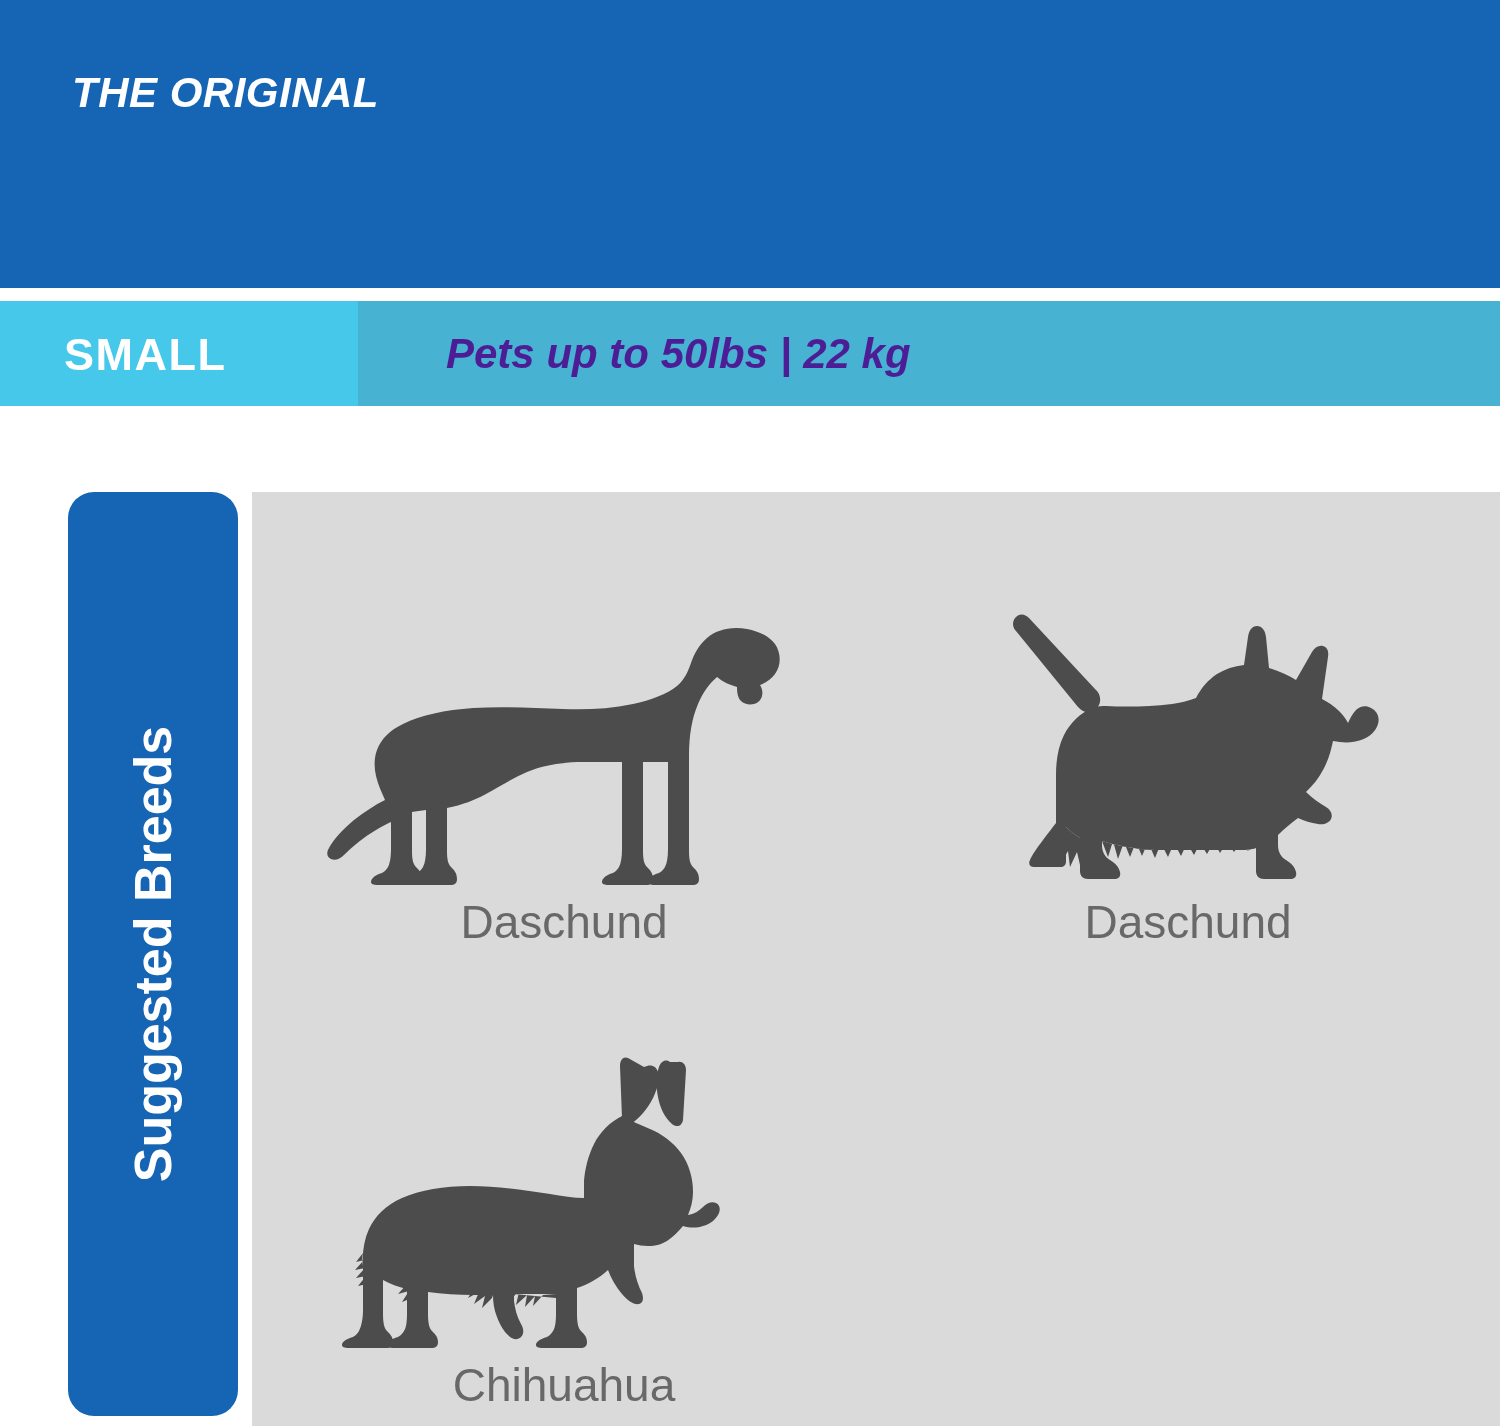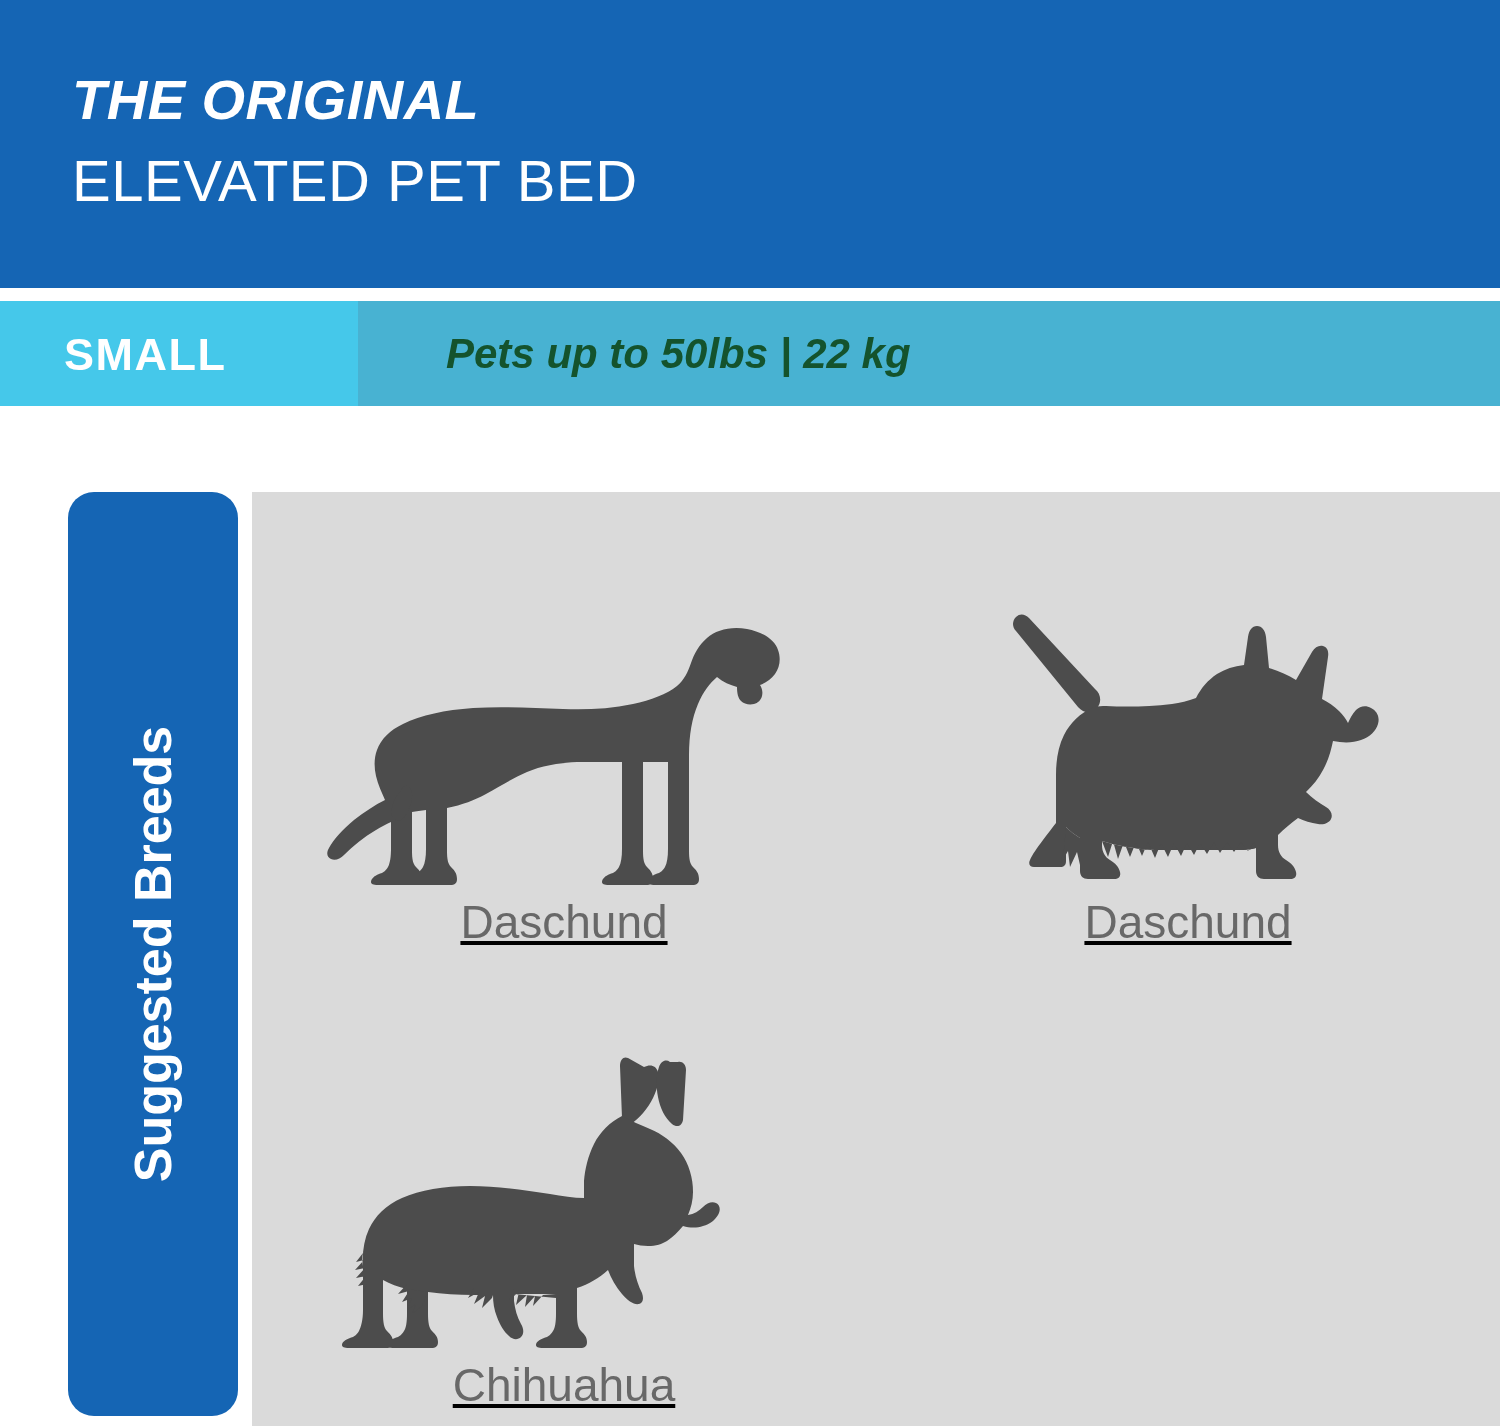--- a/index.html
+++ b/index.html
@@ -23,21 +23,21 @@
     height: 288px;
     background: #1565b4;
     box-sizing: border-box;
     padding-left: 72px;
   }
   .header-title-1 {
     position: absolute;
     left: 72px;
     top: 72px;
     color: #ffffff;
-    font-size: 56px;
+    font-size: 42px;
     font-weight: 700;
     font-style: italic;
     letter-spacing: 0.5px;
     line-height: 1;
     white-space: nowrap;
   }
   .header-title-2 {
     position: absolute;
     left: 72px;
     top: 152px;
@@ -82,21 +82,21 @@
     left: 358px; top: 0;
     width: 1142px;
     height: 105px;
     background: #48b2d2;
   }
   .banner-desc-label {
     position: absolute;
     left: 88px;
     top: 50%;
     transform: translateY(-50%);
-    color: #14532d;
+    color: #4c1d95;
     font-size: 42px;
     font-weight: 700;
     font-style: italic;
     line-height: 1;
     white-space: nowrap;
   }
 
   
   .content-area {
     position: absolute;
@@ -145,21 +145,20 @@
     grid-template-rows: 1fr 1fr;
   }
   .breed-cell {
     position: relative;
     display: flex;
     flex-direction: column;
     align-items: center;
     justify-content: flex-end;
     padding-bottom: 14px;
     box-sizing: border-box;
-    text-decoration: underline;
   }
   .breed-art {
     flex: 0 0 auto;
     display: flex;
     align-items: flex-end;
     justify-content: center;
     height: 320px;
   }
   .breed-art svg { display: block; }
   .breed-name {
@@ -174,21 +173,20 @@
   .cell-2 .breed-art { transform: translateX(10px); }
   .cell-3 .breed-art { transform: translateX(-14px); }
   .cell-4 .breed-art { transform: translateX(10px); }
   .cell-3, .cell-4 { padding-bottom: 18px; }
 </style>
 </head>
 <body>
 
 <div class="header">
   <div class="header-title-1">THE ORIGINAL</div>
-  <div class="header-title-2">ELEVATED PET BED</div>
 </div>
 
 <div class="banner">
   <div class="banner-size">
     <div class="banner-size-label">SMALL</div>
   </div>
   <div class="banner-desc">
     <div class="banner-desc-label">Pets up to 50lbs | 22 kg</div>
   </div>
 </div>

